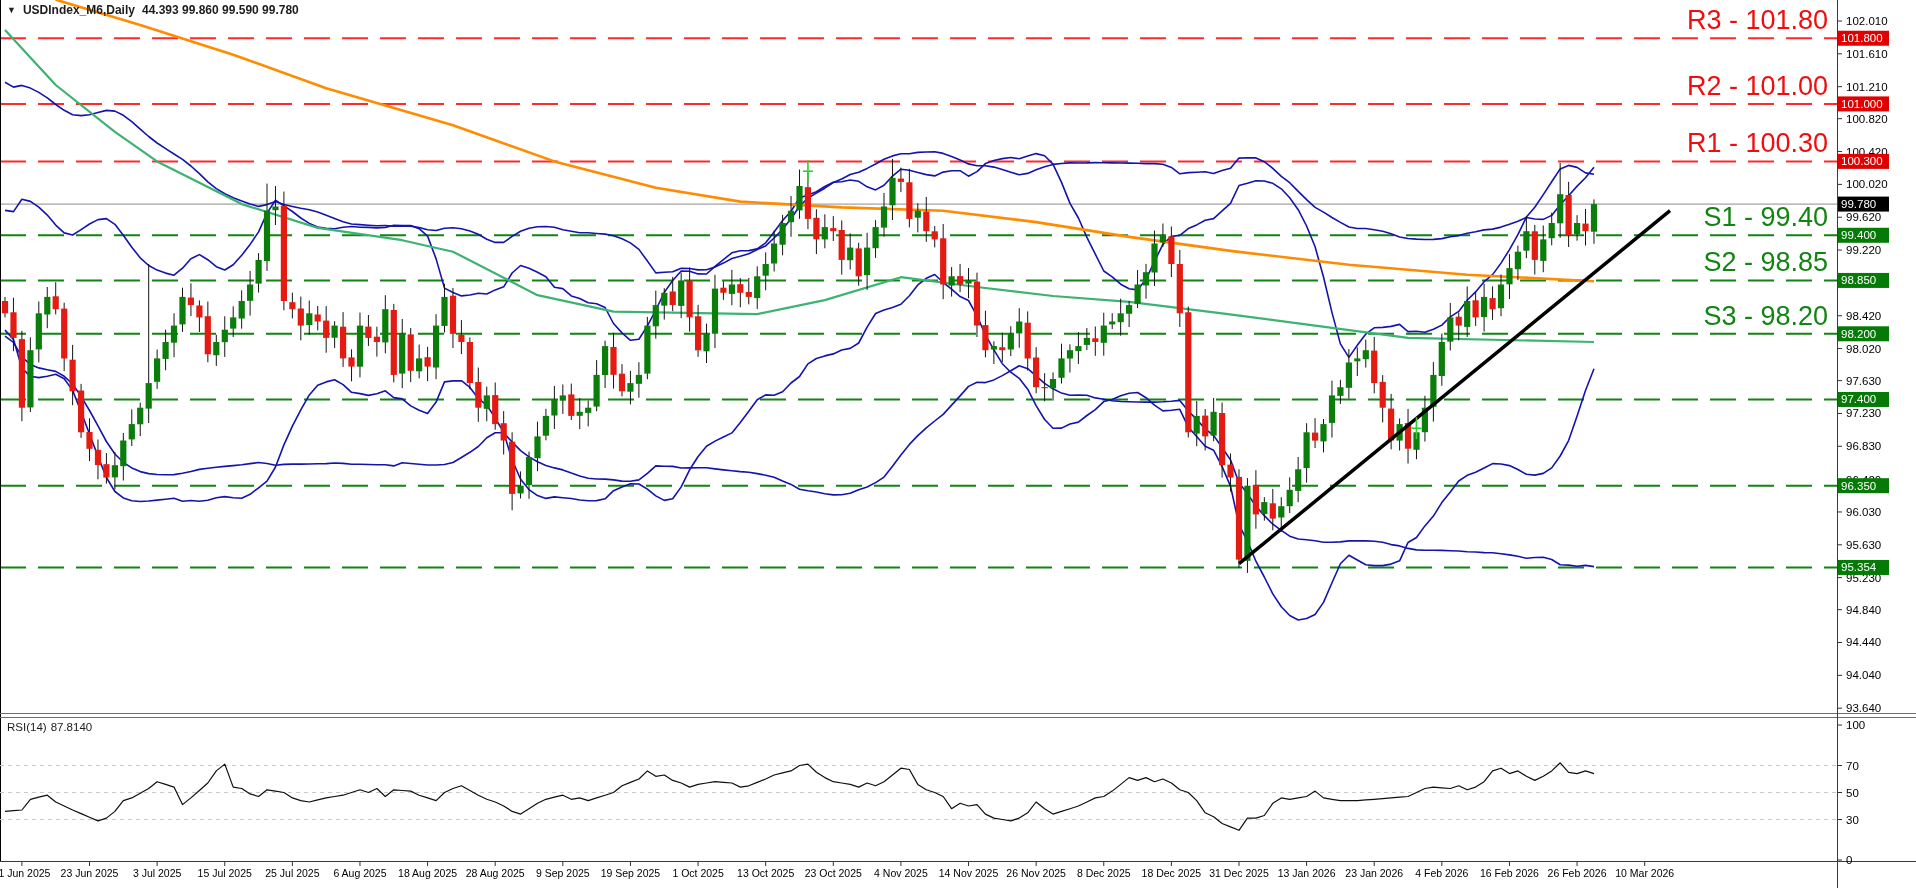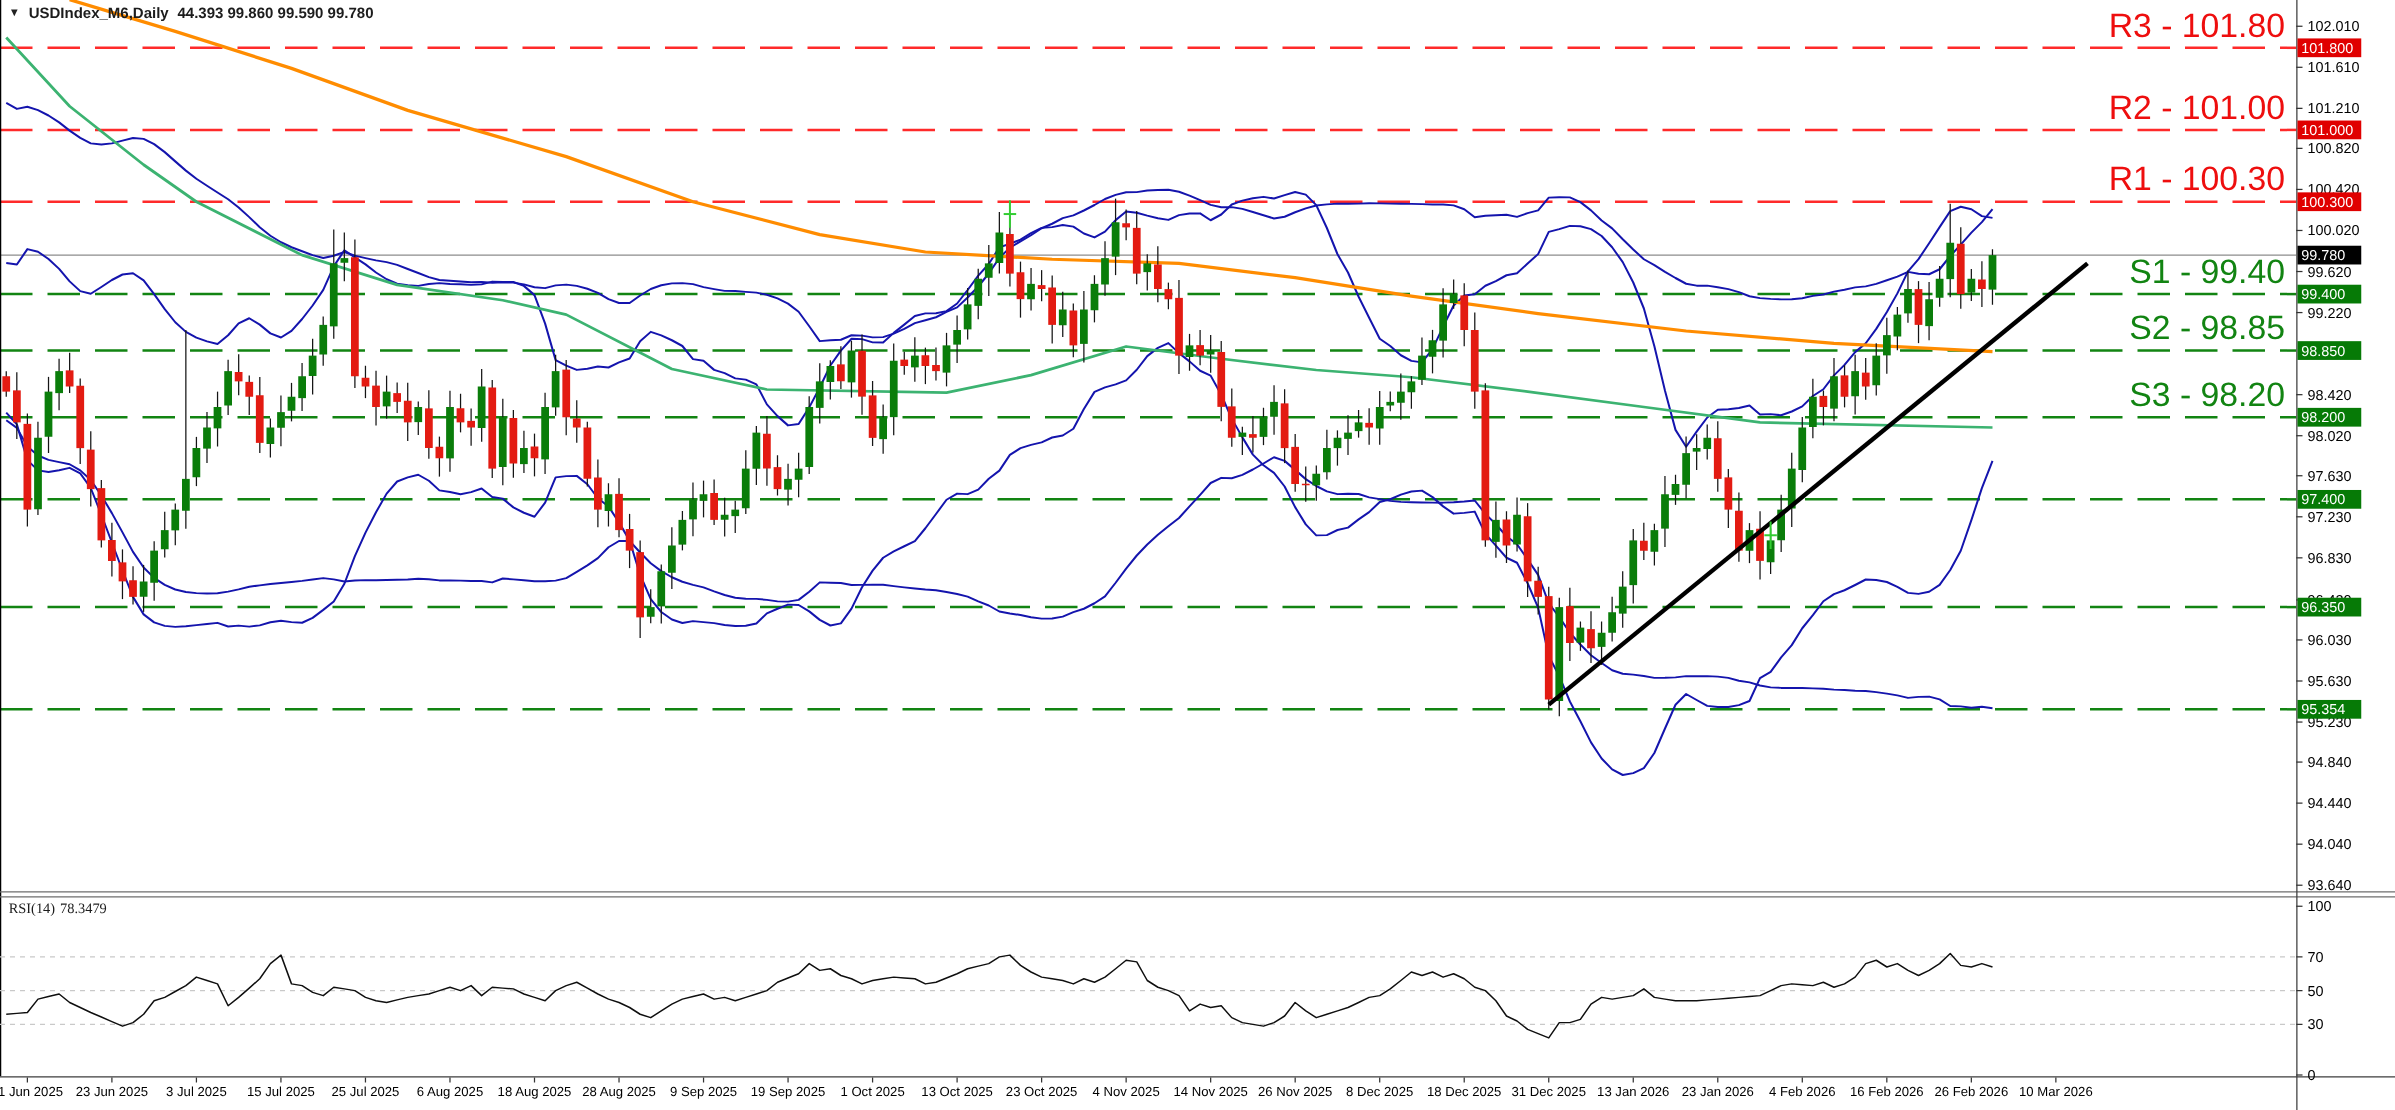--- a/index.html
+++ b/index.html
@@ -3,21 +3,21 @@
 <meta charset="utf-8">
 <style>
   html,body{margin:0;padding:0;background:#fff;}
   body{font-family:"Liberation Sans",sans-serif;}
   .app{position:relative;width:1916px;height:888px;background:#fff;overflow:hidden;}
   svg{position:absolute;left:0;top:0;}
   svg text{font-family:"Liberation Sans",sans-serif;}
   .title-bar{position:absolute;left:7px;top:3px;font-size:12px;font-weight:700;color:#1c1c1c;z-index:5;display:flex;align-items:center;gap:7px;white-space:nowrap;}
   .title-bar .tri{font-size:9px;color:#222;cursor:pointer;}
   .rsi-lab{position:absolute;left:7px;top:721px;font-size:11.5px;color:#1c1c1c;z-index:5;white-space:nowrap;}
-  .rsi-lab span{margin-right:4px;font-family:Liberation Serif, serif;}
+  .rsi-lab span{margin-right:4px;}
 </style>
 </head>
 <body>
 
 <div class="app">
   <svg id="chart" width="1916" height="888" viewBox="0 0 1916 888">
       <rect x="0" y="0" width="1916" height="888" fill="#ffffff"></rect>
       <g>
         <line x1="0" y1="38.24100000000065" x2="1837" y2="38.24100000000065" stroke="#ff2a2a" stroke-width="2" stroke-dasharray="26 12"></line>
         <text x="1828" y="29.241000000000653" text-anchor="end" font-size="27" fill="#ee0e0e">R3 - 101.80</text>
@@ -566,15 +566,15 @@
         <line x1="1644.688" y1="862" x2="1644.688" y2="866" stroke="#333" stroke-width="1"></line>
         <text x="1644.688" y="877" text-anchor="middle" font-size="10.5" fill="#000">10 Mar 2026</text>
       </g>
     </svg>
   <div class="title-bar">
     <span class="tri">▼</span>
     <span>USDIndex_M6,Daily</span>
     <span>44.393 99.860 99.590 99.780</span>
   </div>
   <div class="rsi-lab">
-    <span>RSI(14)</span><span>78.3479</span>
+    <span>RSI(14)</span><span>87.8140</span>
   </div>
 </div>
 
 </body></html>

